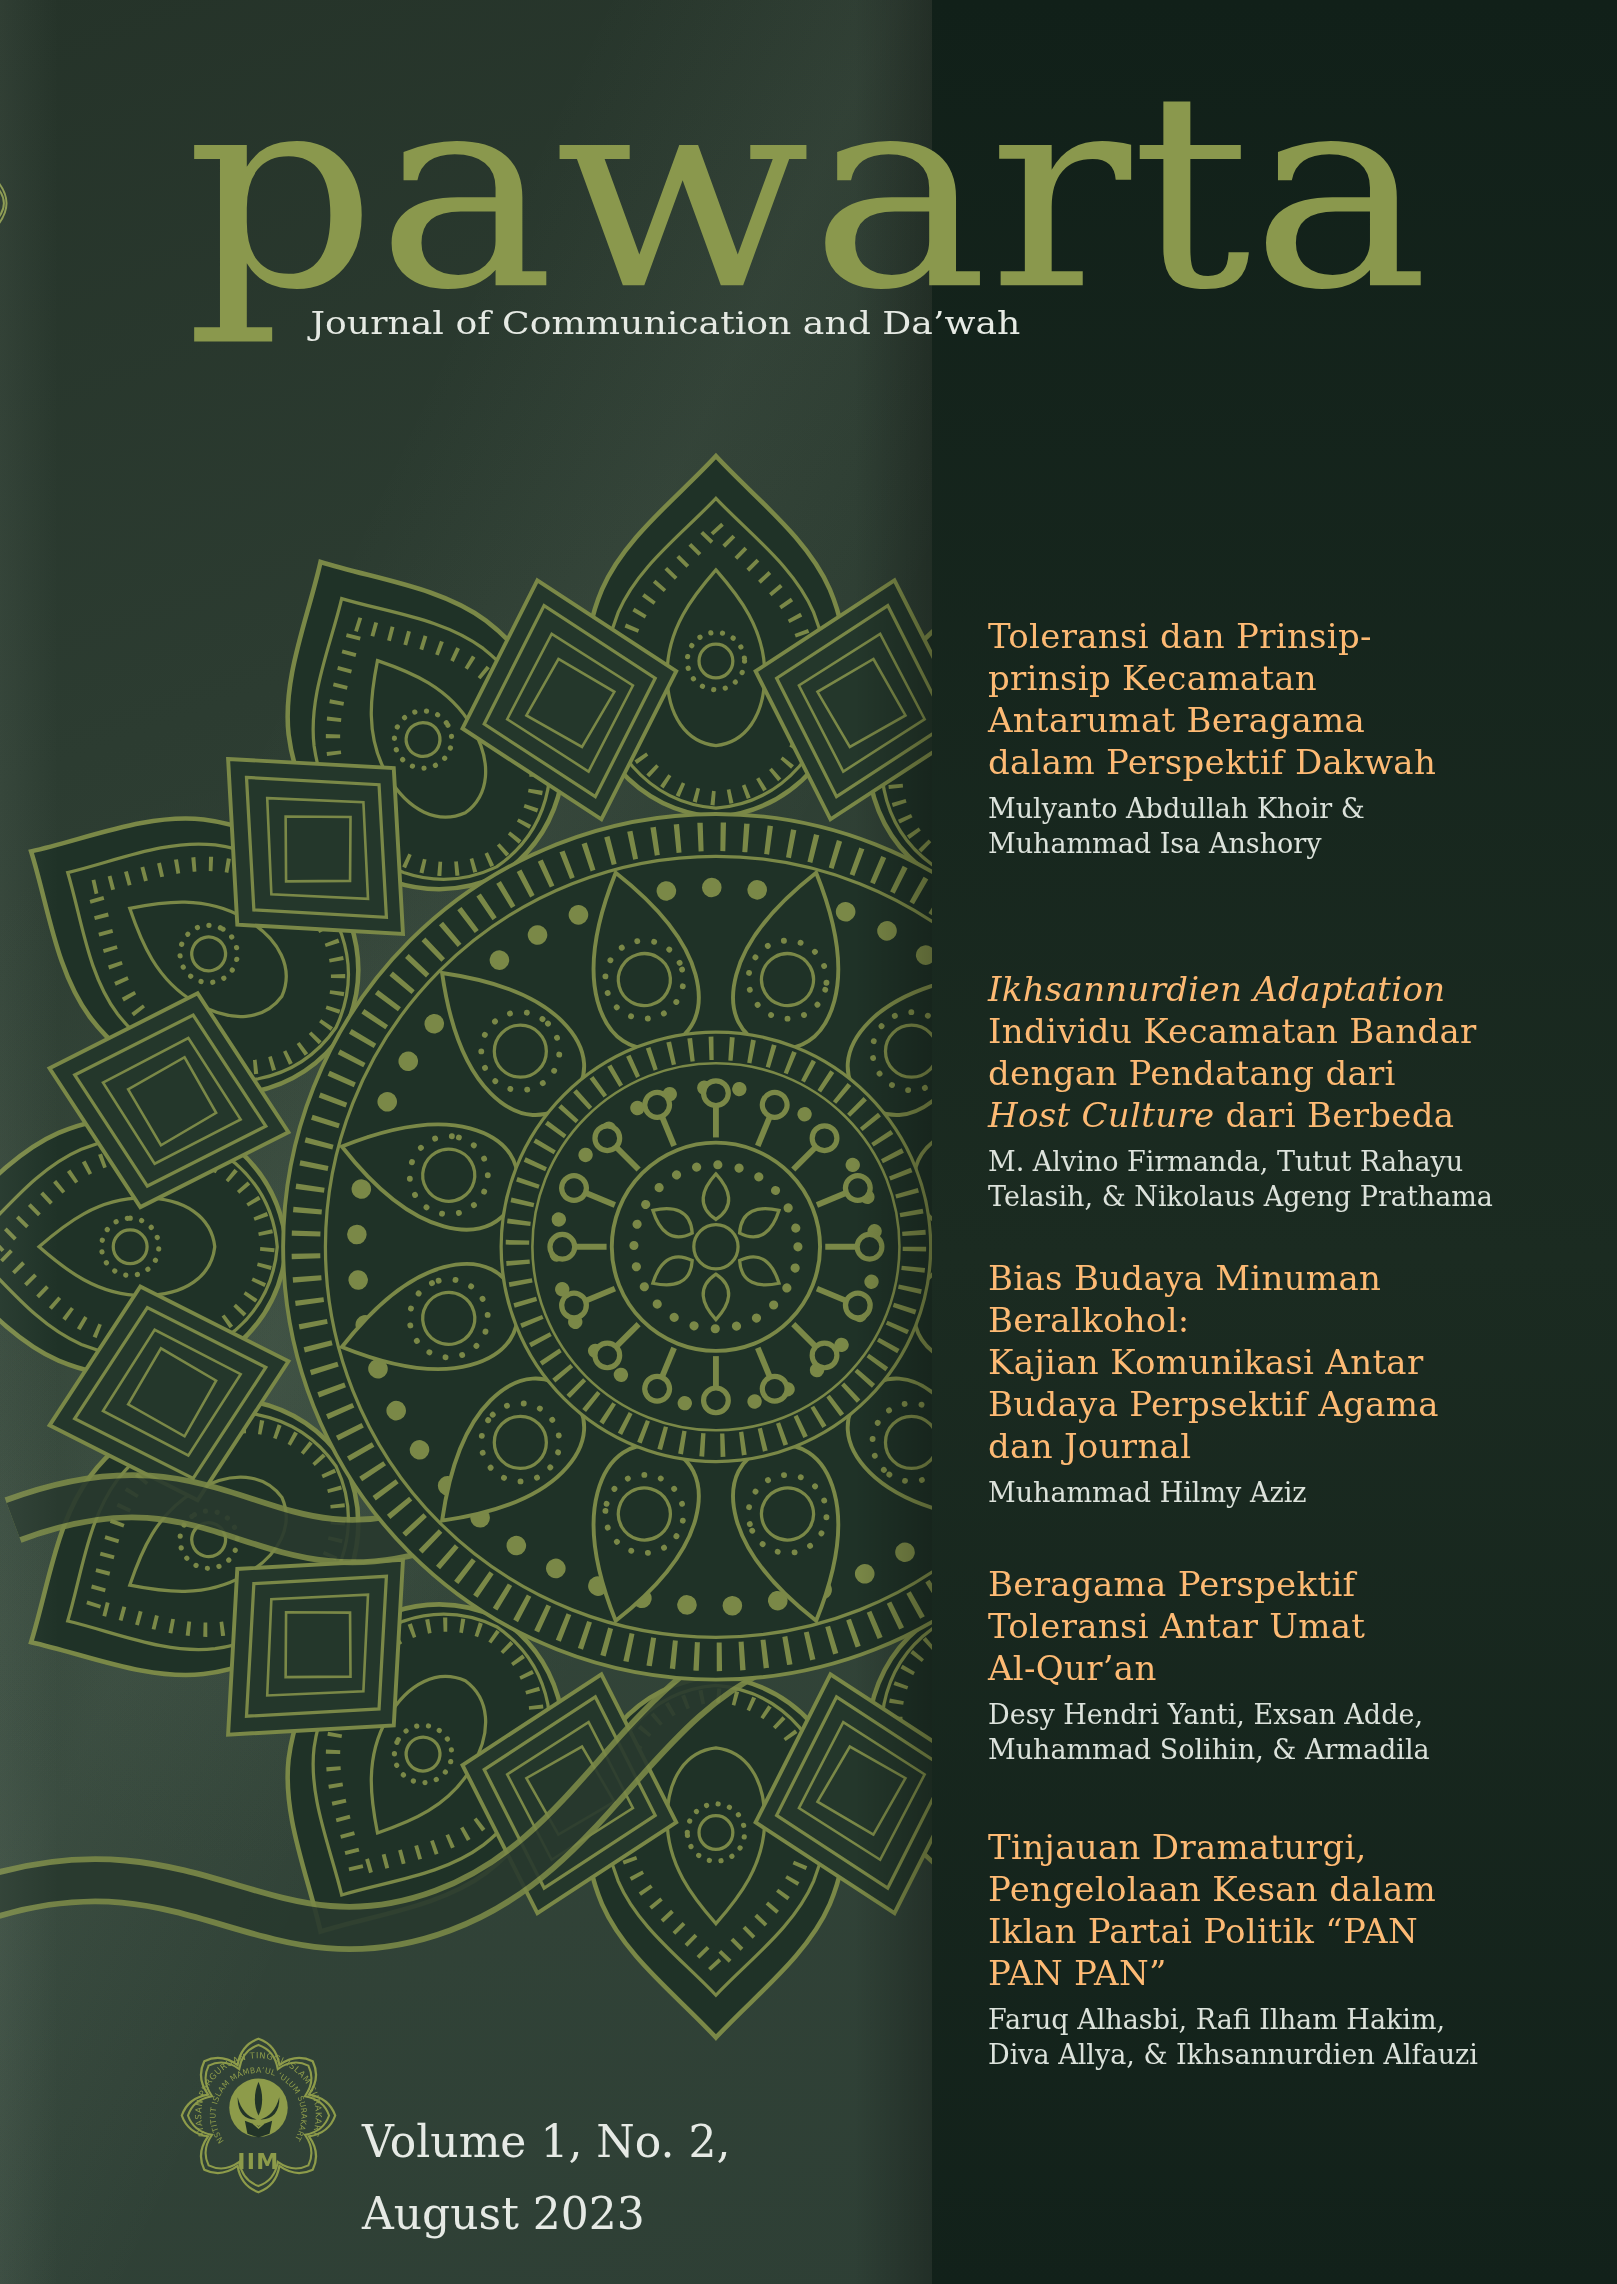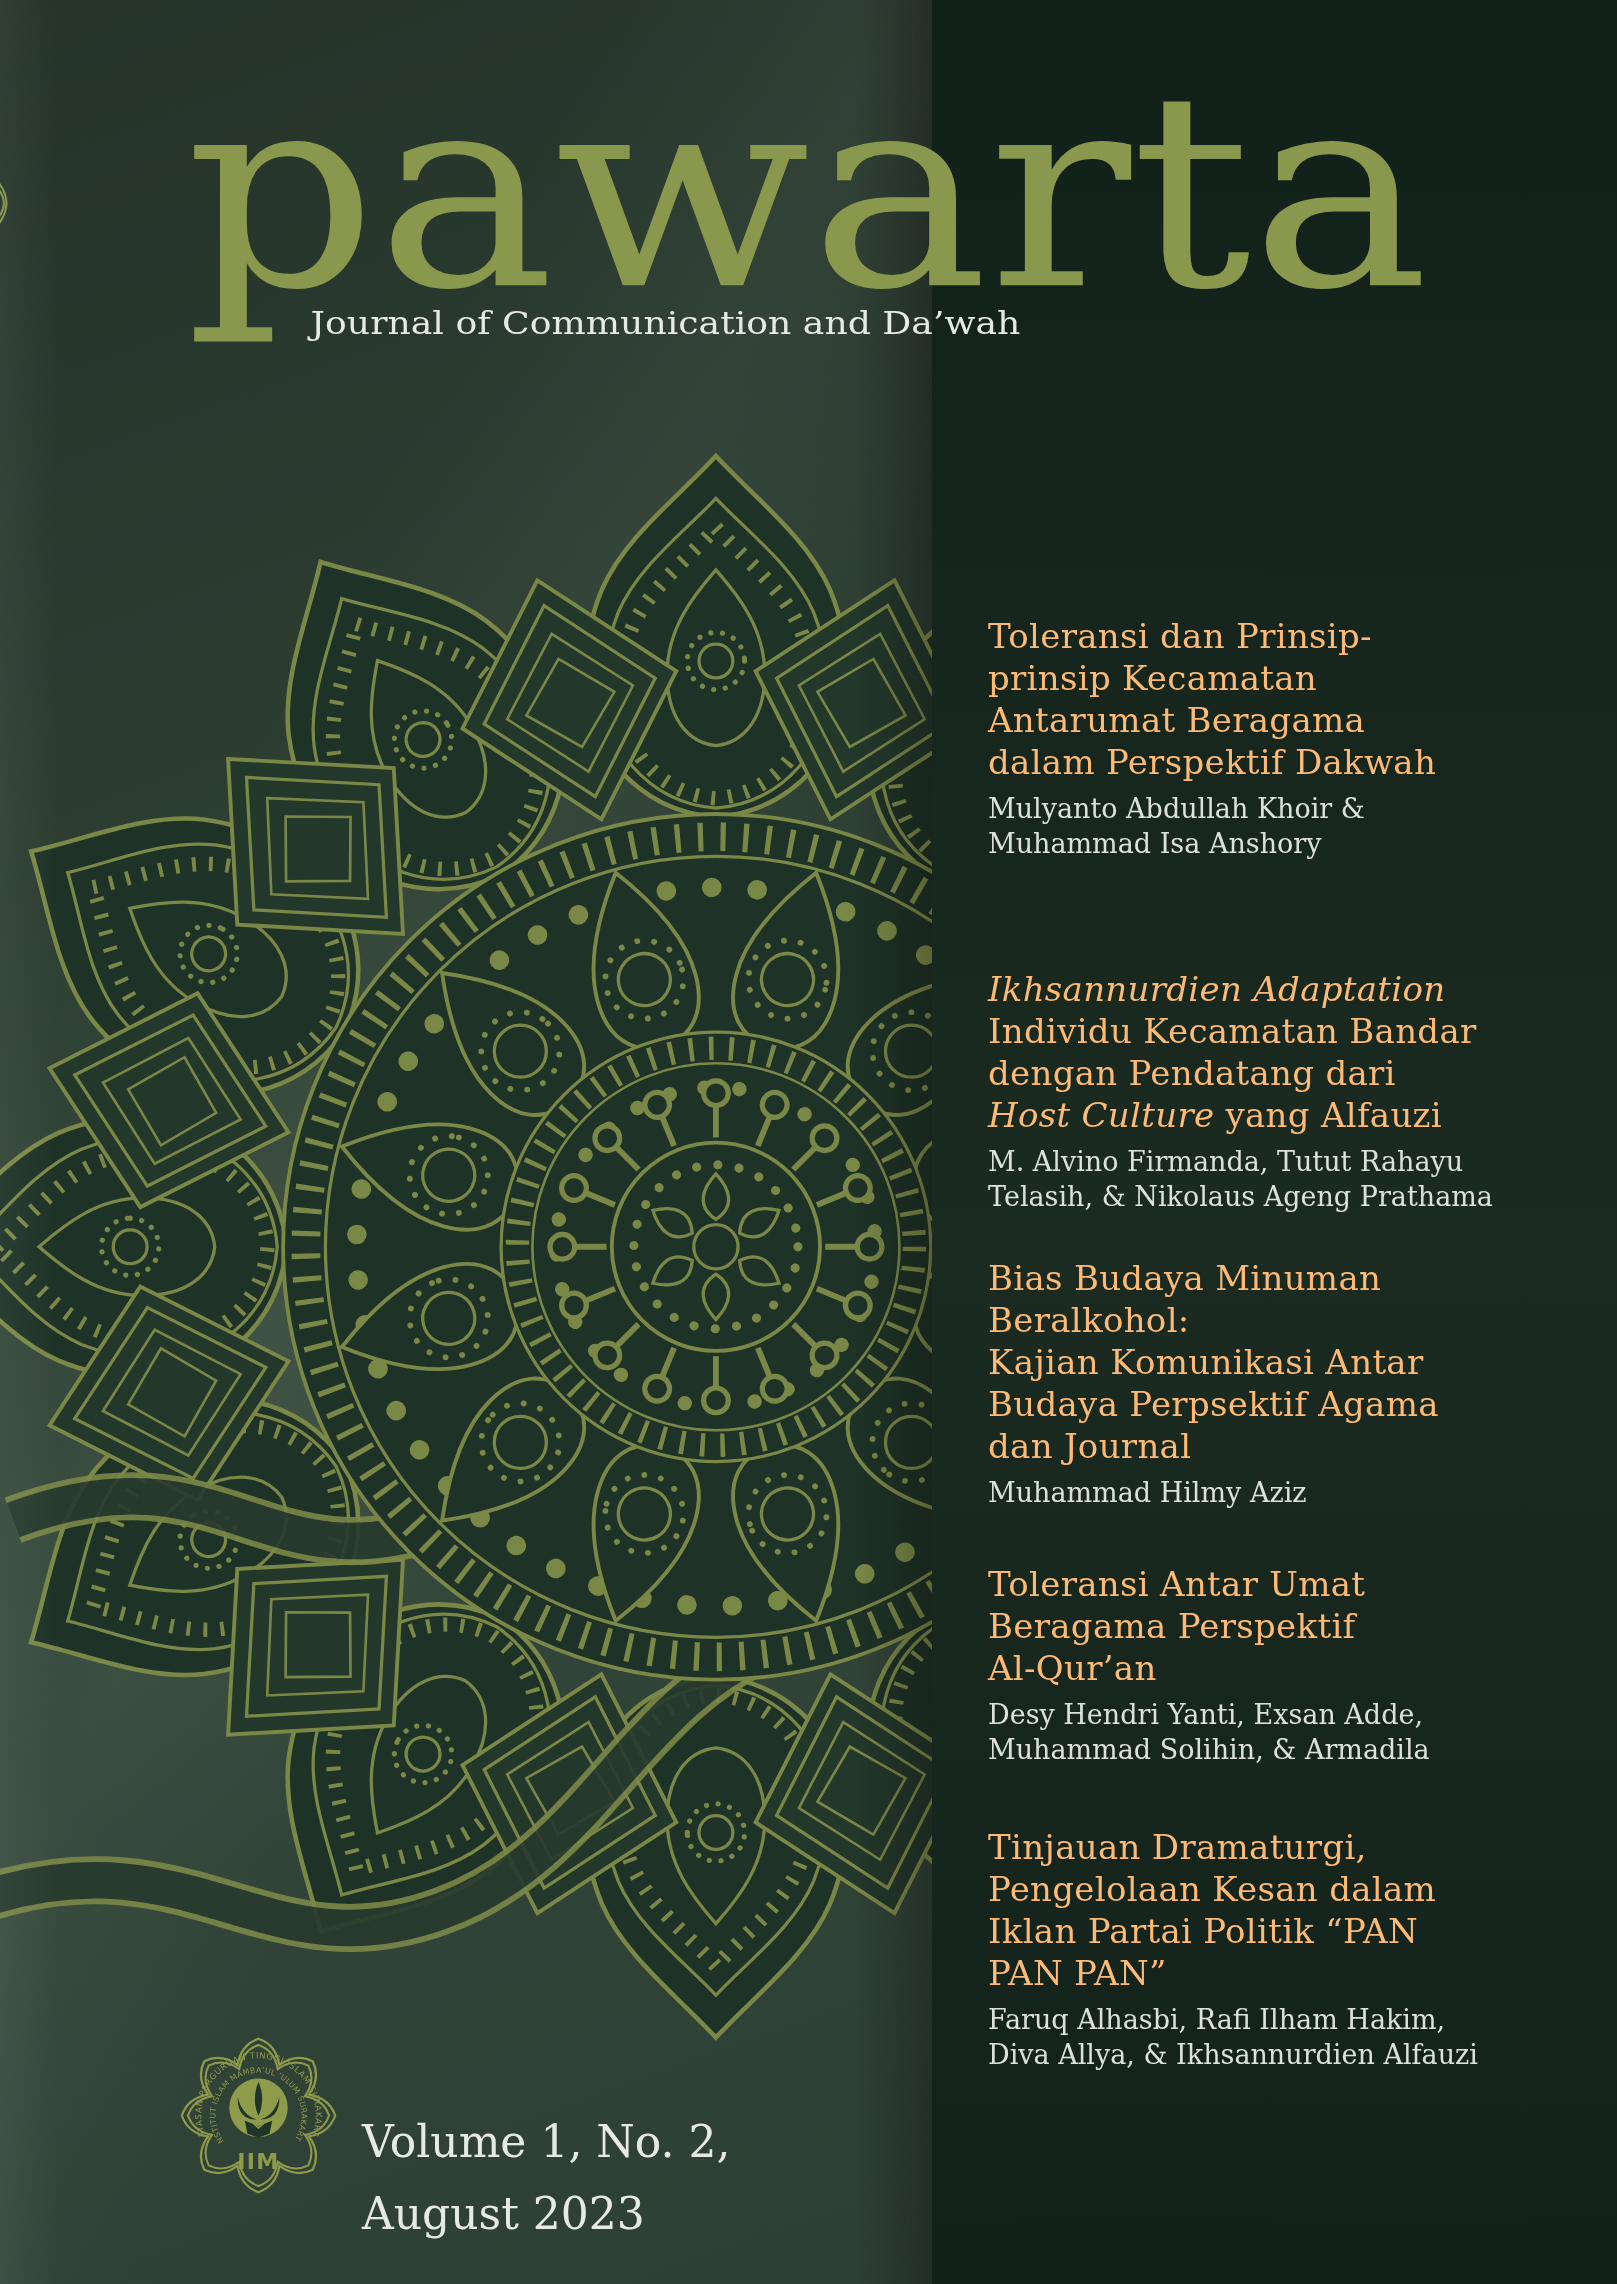--- a/index.html
+++ b/index.html
@@ -213,43 +213,43 @@
       <div class="a-authors">
         <div class="aline">Mulyanto Abdullah Khoir &amp;</div>
         <div class="aline">Muhammad Isa Anshory</div>
       </div>
     </div>
     <div class="article">
       <div class="a-title">
         <div class="tline"><em>Ikhsannurdien Adaptation</em></div>
         <div class="tline"><span>Individu Kecamatan Bandar</span></div>
         <div class="tline"><span>dengan Pendatang dari</span></div>
-        <div class="tline"><em>Host Culture</em><span> yang Alfauzi</span></div>
+        <div class="tline"><em>Host Culture</em><span> dari Berbeda</span></div>
       </div>
       <div class="a-authors">
         <div class="aline">M. Alvino Firmanda, Tutut Rahayu</div>
         <div class="aline">Telasih, &amp; Nikolaus Ageng Prathama</div>
       </div>
     </div>
     <div class="article">
       <div class="a-title">
         <div class="tline"><span>Bias Budaya Minuman</span></div>
         <div class="tline"><span>Beralkohol:</span></div>
         <div class="tline"><span>Kajian Komunikasi Antar</span></div>
         <div class="tline"><span>Budaya Perpsektif Agama</span></div>
         <div class="tline"><span>dan Journal</span></div>
       </div>
       <div class="a-authors">
         <div class="aline">Muhammad Hilmy Aziz</div>
       </div>
     </div>
     <div class="article">
       <div class="a-title">
+        <div class="tline"><span>Beragama Perspektif</span></div>
         <div class="tline"><span>Toleransi Antar Umat</span></div>
-        <div class="tline"><span>Beragama Perspektif</span></div>
         <div class="tline"><span>Al-Qur’an</span></div>
       </div>
       <div class="a-authors">
         <div class="aline">Desy Hendri Yanti, Exsan Adde,</div>
         <div class="aline">Muhammad Solihin, &amp; Armadila</div>
       </div>
     </div>
     <div class="article">
       <div class="a-title">
         <div class="tline"><span>Tinjauan Dramaturgi,</span></div>

